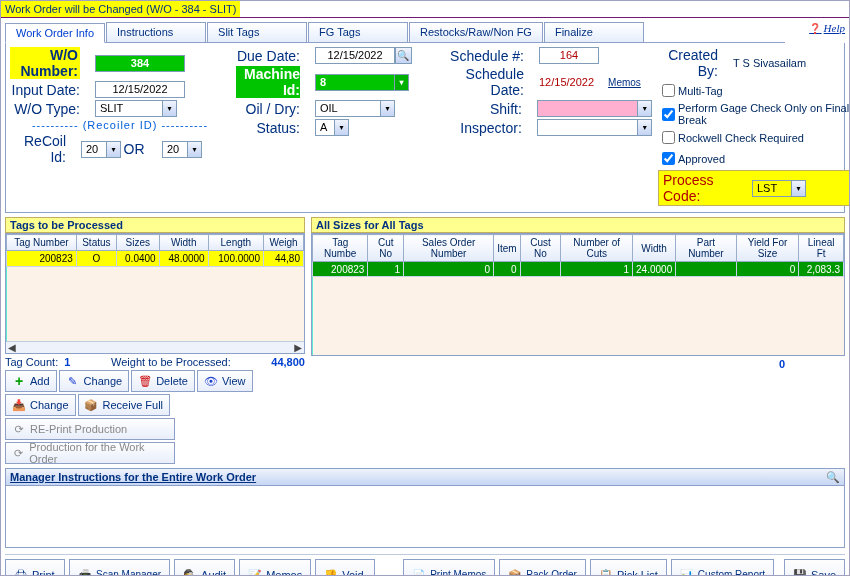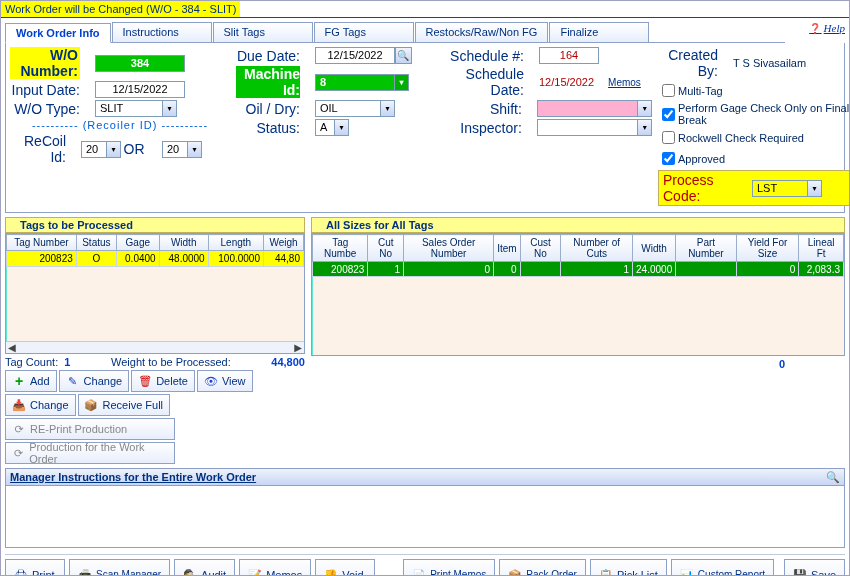--- a/index.html
+++ b/index.html
@@ -36,21 +36,21 @@
     background: linear-gradient(#fff,#e6eefc);
     padding: 3px 10px;
     margin-right: 1px;
     color: #003080;
     font-size: 11px;
     cursor: pointer;
     min-width: 100px;
   }
   .tab.active {
     background: #fff;
-    font-weight: bold;
+    font-weight: normal;
     color: #0040d0;
     border-bottom: 1px solid #fff;
     position: relative;
     top: 1px;
   }
   .form-zone {
     border: 1px solid #8ca0c8;
     border-top: none;
     padding: 4px;
   }
@@ -66,21 +66,21 @@
   }
   .dropdown-arrow { width:14px; height:17px; border:1px solid #7f9db9; border-left:none; background:linear-gradient(#f0f4fd,#c4d4f4); text-align:center; font-size:8px; line-height:15px; cursor:pointer;}
   .cal-icon { width:17px; height:17px; border:1px solid #7f9db9; text-align:center; font-size:10px; line-height:15px; cursor:pointer; background:linear-gradient(#f0f4fd,#c4d4f4);}
   .hl-green { background:#00c400; color:#fff; font-weight:bold;}
   .hl-yellow-label { background:#ffff00; color:#003080; font-weight:bold; padding:0 2px;}
   .val-center { text-align:center; }
   .pink-box { background:#ffb0d0; }
   .yellow-box { background:#ffff00;}
   .chk { margin-right:3px; vertical-align:middle;}
   .recoiler-dash { color:#0060d8; letter-spacing:1px; }
-  .section-label { color:#003080; font-weight:bold; background:#ffff90; padding:1px 14px; border:1px solid #c0b060;}
+  .section-label { color:#003080; font-weight:bold; background:#ffff90; padding:1px 4px; border:1px solid #c0b060;}
   .two-col {
     display: grid;
     grid-template-columns: 300px 1fr;
     gap: 6px;
     margin-top: 4px;
   }
   table.grid {
     border-collapse: collapse;
     width:100%;
     font-size:10px;
@@ -262,38 +262,38 @@
         <div class="frow">
             <input type="checkbox" class="chk" style="">
             <span style="color:#002860">Rockwell Check Required</span>
           </div>
         <div class="frow">
             <input type="checkbox" class="chk" checked="" style="">
             <span style="color:#002860">Approved</span>
           </div>
         <div class="frow proc-code">
           <span class="lbl" style="color:#b00000;width:74px;text-align:left">Process Code:</span>
-          <span class="val-box yellow-box" style="width:56px">LST</span>
+          <span class="val-box yellow-box" style="width:40px">LST</span>
           <span class="dropdown-arrow">▾</span>
         </div>
       </div>
     </div>
   </div>
 
   <div class="two-col">
 
     <div>
       <div class="section-label">Tags to be Processed</div>
       <div class="left-grid-wrap">
         <table class="grid">
           <thead>
               <tr>
             <th>Tag Number</th>
             <th>Status</th>
-            <th>Gage</th>
+            <th>Sizes</th>
             <th>Width</th>
             <th>Length</th>
             <th>Weigh</th>
           </tr>
             </thead>
           <tbody class="left-grid-body">
             <tr class="row-yellow">
               <td>200823</td>
               <td style="text-align:center">O</td>
               <td>0.0400</td>

